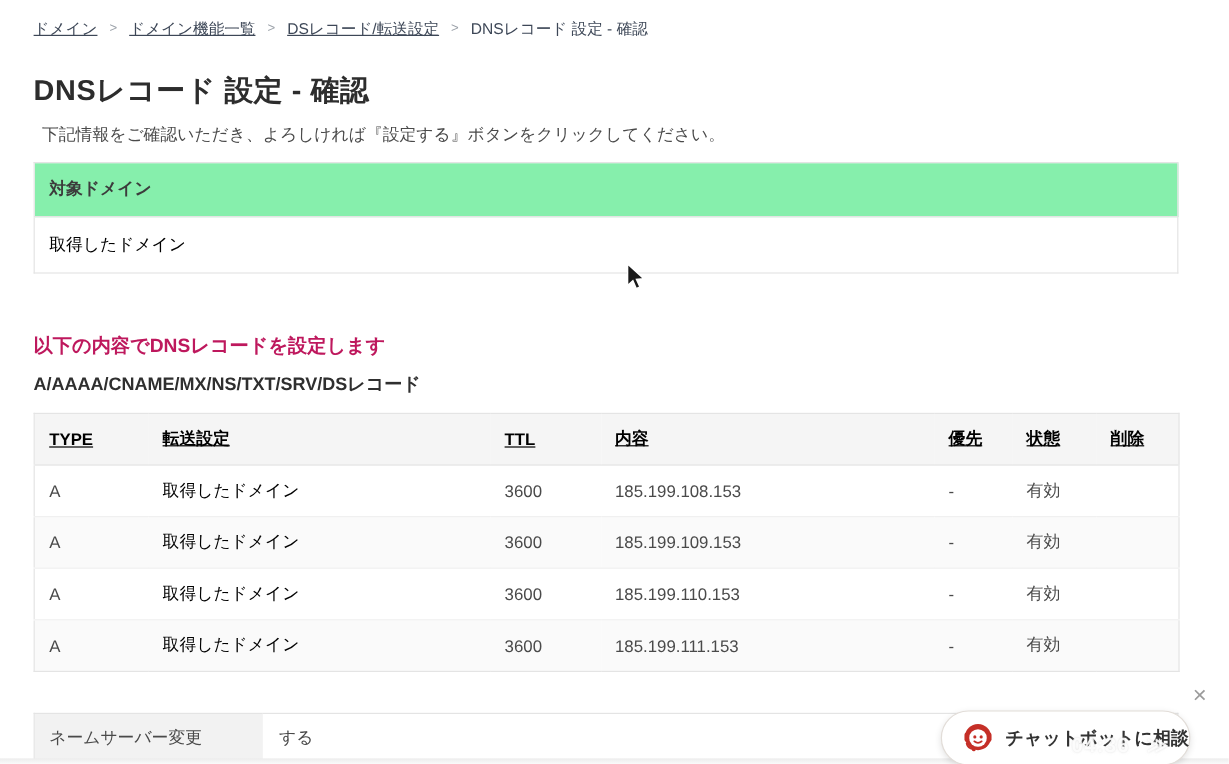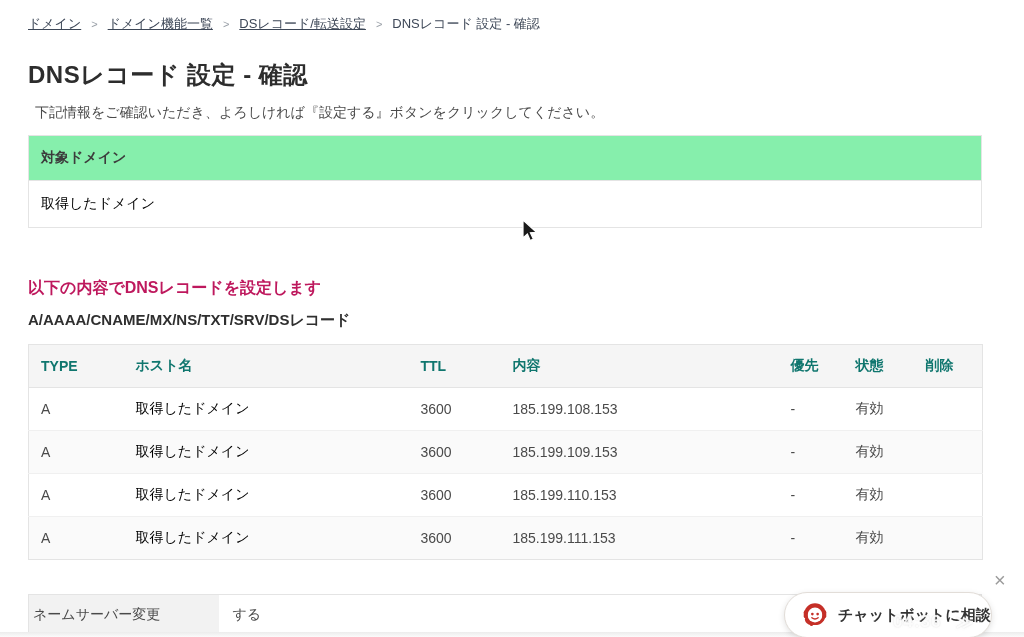--- a/index.html
+++ b/index.html
@@ -27,29 +27,29 @@
   .tbl { width: 954px; margin: 13px 0 0 28px; border: 1px solid #e4e4e4; background: #fff; }
   .tbl th, .tbl td { text-align: left; font-size: 14px; font-weight: 400; color: #4a4a4a; padding: 12px 12px; }
   .tbl thead th { background: #86efac; font-weight: 700; color: #3c3c3c; border-bottom: 1px solid #e4e4e4; padding: 13px 12px; }
   .tbl tbody td { padding: 14px 12px; }
   .red-link { color: #000000; cursor: pointer; text-decoration: none; }
 
   
   .section-heading { margin: 50px 28px 0 28px; font-size: 16px; font-weight: 700; color: #be185d; }
   .section-subheading { margin: 12px 28px 0 28px; font-size: 15px; font-weight: 700; color: #2f2f2f; }
   .records { width: 954px; margin: 14px 0 0 28px; border: 1px solid #e4e4e4; }
-  .records thead th { background: #f5f5f5; font-weight: 700; color: #0f766e; font-size: 14px; text-align: left; padding: 12px 12px; border-bottom: 1px solid #e4e4e4; }
+  .records thead th { background: #f5f5f5; font-weight: 700; color: #000000; font-size: 14px; text-align: left; padding: 12px 12px; border-bottom: 1px solid #e4e4e4; text-decoration: underline; }
   .records tbody td { font-size: 14px; padding: 12px 12px; }
   .records tbody tr:nth-child(even) { background: #fafafa; }
   .records tbody tr { border-bottom: 1px solid #f0f0f0; }
   .records tbody tr:last-child { border-bottom: none; }
 
   
   .ns-table { position: absolute; left: 28px; top: 594px; width: 954px; border: 1px solid #e4e4e4; border-bottom: 1px solid #e0e0e0; background: #fff; }
-  .ns-table th { width: 190px; background: #f2f2f2; font-size: 14px; font-weight: 400; color: #4a4a4a; text-align: left; padding: 11px 4px; }
+  .ns-table th { width: 190px; background: #f2f2f2; font-size: 14px; font-weight: 400; color: #4a4a4a; text-align: left; padding: 11px 12px; }
   .ns-table td { font-size: 14px; color: #4a4a4a; padding: 11px 14px; }
 
   .bottom-shade { position: absolute; left: 0; right: 0; bottom: 0; height: 5px; background: linear-gradient(#ececec, #fbfbfb); }
 
   
   .chat-close { position: absolute; left: 994px; top: 570px; font-size: 20px; color: #9b9b9b; cursor: pointer; line-height: 1; }
   .chat-button {
     position: absolute; left: 784px; top: 592px; width: 208px; height: 46px;
     background: #fff; border: 1px solid #e2ddd8; border-radius: 23px;
     box-shadow: 0 2px 6px rgba(0,0,0,0.12);
@@ -105,21 +105,21 @@
         <col style="width:285px">
         <col style="width:92px">
         <col style="width:278px">
         <col style="width:65px">
         <col style="width:70px">
         <col style="width:69px">
     </colgroup>
     <thead>
       <tr>
         <th>TYPE</th>
-        <th>ホスト名</th>
+        <th>転送設定</th>
         <th>TTL</th>
         <th>内容</th>
         <th>優先</th>
         <th>状態</th>
         <th>削除</th>
       </tr>
     </thead>
     <tbody>
       <tr>
         <td>A</td>

